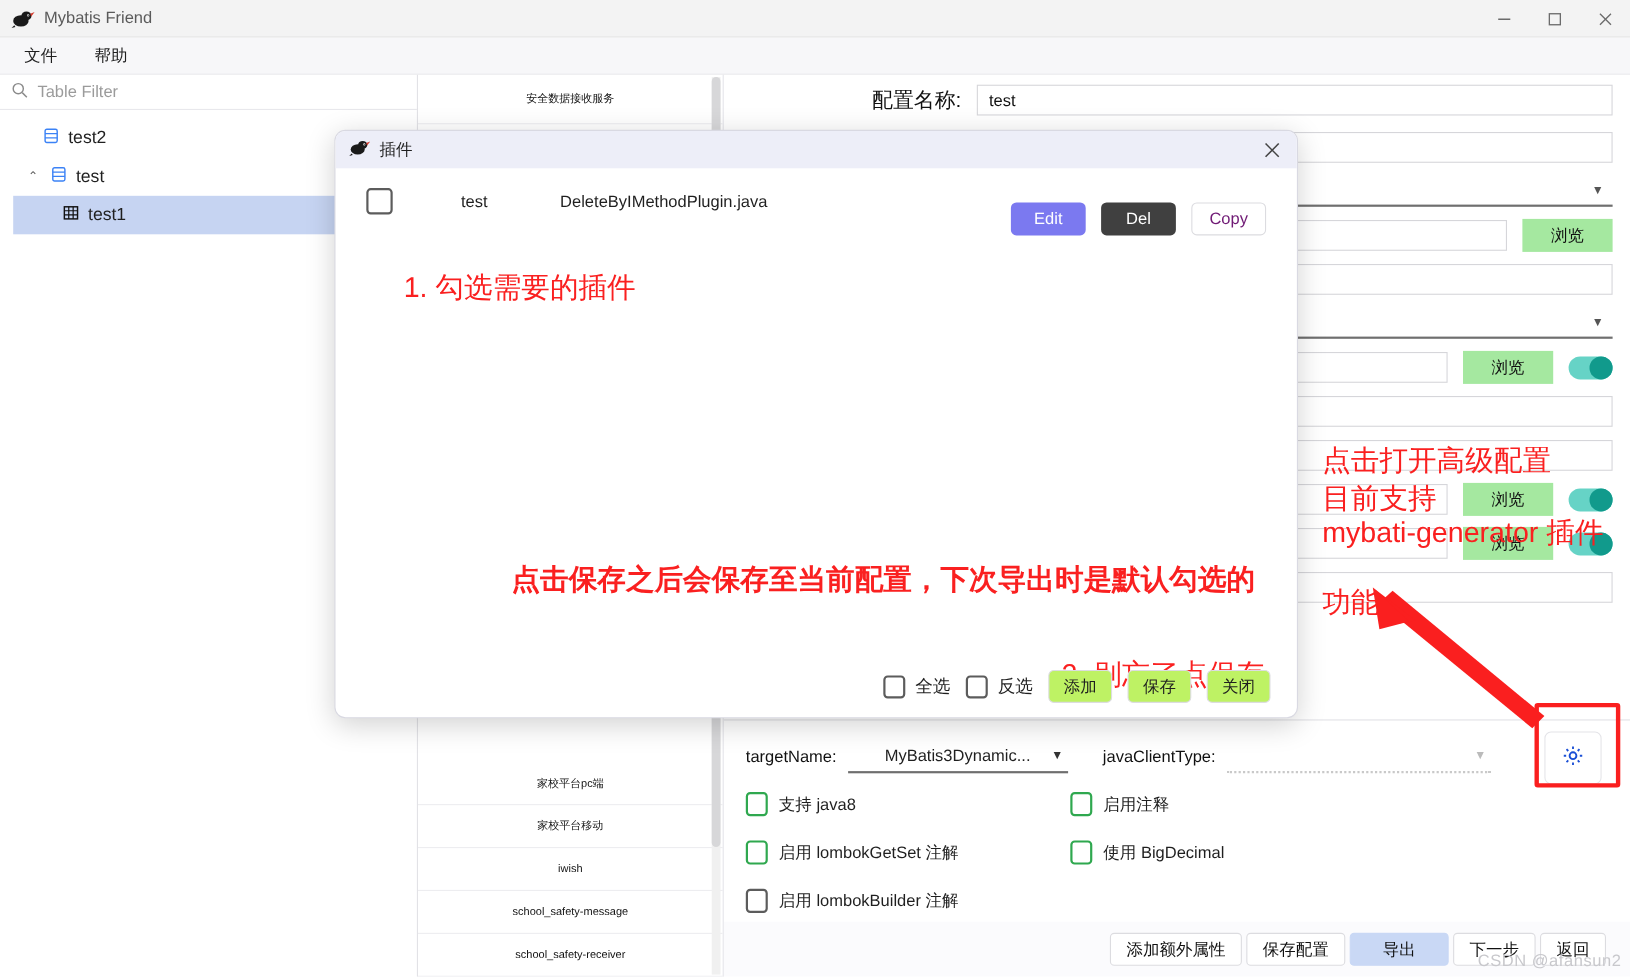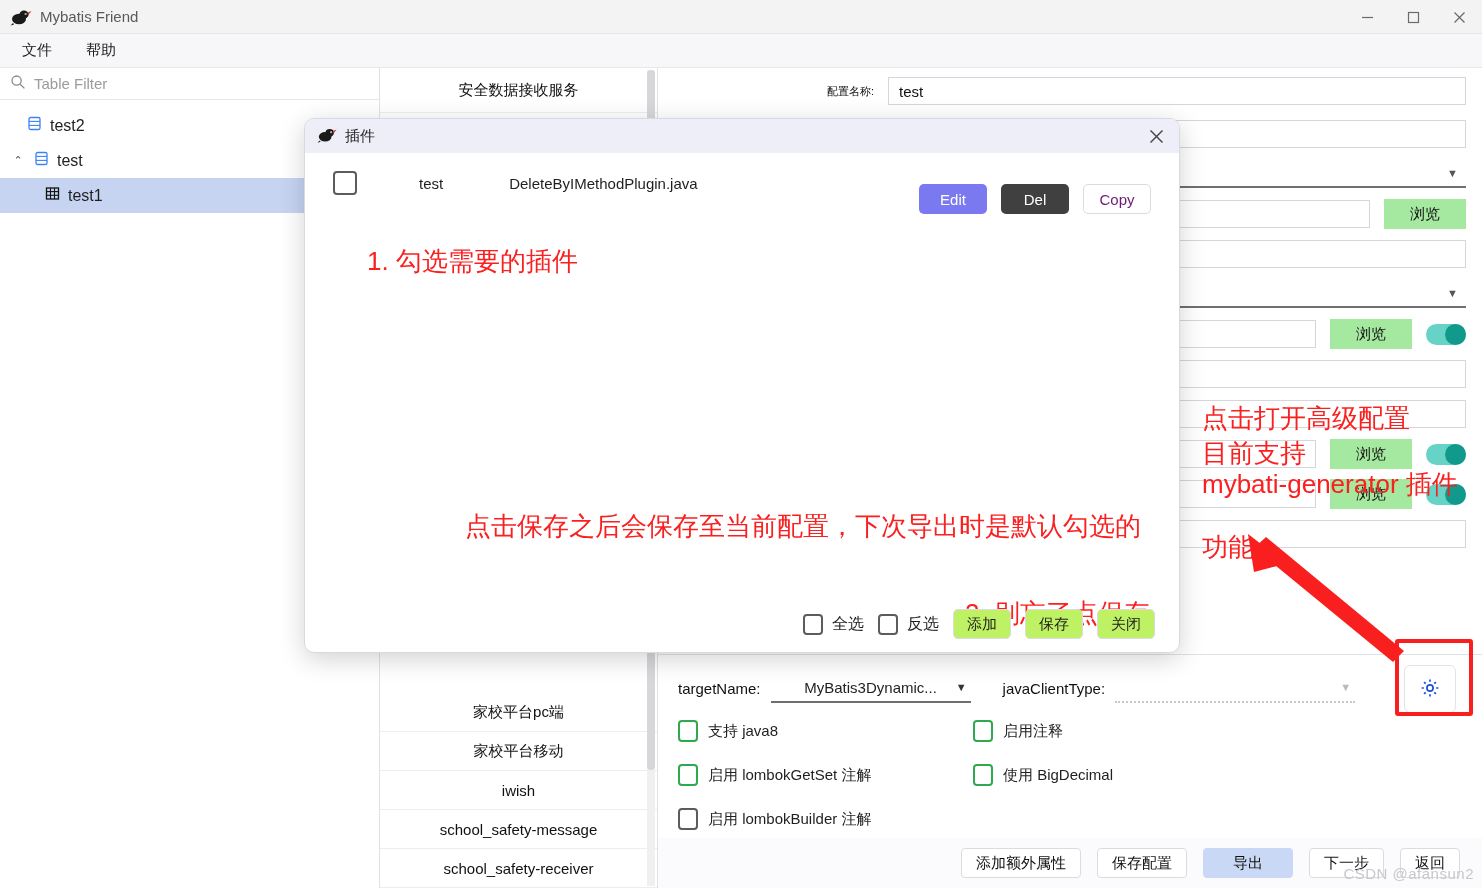--- a/index.html
+++ b/index.html
@@ -28,43 +28,43 @@
 
   
   #body{ position:absolute; top:68px; left:0; right:0; bottom:0; display:flex; }
 
   
   #leftpane{ width:380px; border-right:1px solid #e2e2e6; background:#fff;
              display:flex; flex-direction:column;}
   #filterrow{ height:32px; display:flex; align-items:center; gap:8px;
               border-bottom:1px solid #e8e8ec; padding:0 10px;}
   #filterrow .ph{ color:#9b9b9b; font-size:15px;}
-  #tree{ padding-top:8px; }
+  #tree{ padding-top:8px;padding-left:12px; }
   .treerow{ height:35px; display:flex; align-items:center; gap:7px; padding-left:10px;
             font-size:16px; cursor:default;}
   .treerow.sel{ background:#c6d4f2; }
   .twisty{ width:16px; text-align:center; color:#555; font-size:11px;}
   .ind1{ padding-left:26px;}
   .ind2{ padding-left:44px;}
 
   
   #midcol{ width:278px; border-right:1px solid #e2e2e6; position:relative;
            display:flex; flex-direction:column; background:#fff;}
   .mid-item{ height:39px; display:flex;align-items:center;justify-content:center;
-             font-size:15px; border-bottom:1px solid #ededf0; color:#111; cursor:default;}
+             font-size:10px; border-bottom:1px solid #ededf0; color:#111; cursor:default;}
   .mid-item.first{border-top:none;}
   #midscroll{ position:absolute; right:2px; top:2px; width:8px; bottom:2px;
               background:#f0f0f0;}
   #midthumb{ position:absolute; right:2px; top:2px; width:8px; height:700px;
              background:#d7d7d9; border-radius:4px;}
 
   
   #rightpane{ flex:1; position:relative; background:#fff; overflow:hidden;}
   .field-row{ display:flex; align-items:center; padding:0 16px; gap:14px; height:40px;}
-  .flabel{ width:200px; text-align:right; font-size:11px; color:#111;}
+  .flabel{ width:200px; text-align:right; font-size:19px; color:#111;}
   .finput{ flex:1; height:28px; border:1px solid #d6d6da; background:#fff;
            display:flex; align-items:center; padding:0 10px; font-size:15px;color:#111;}
   .fcombo{ flex:1; height:28px; border-bottom:2px solid #6f6f6f; position:relative;
            display:flex;align-items:center; padding:0 10px; font-size:15px;}
   .fcombo .caret{ position:absolute; right:8px; color:#555; font-size:11px;}
   .browse{ width:82px; height:30px; background:#a5e8a0; display:flex;
            align-items:center; justify-content:center; font-size:15px; color:#111;}
   .toggle{ width:40px;height:21px;border-radius:11px;background:#66d3c6;position:relative;}
   .toggle::after{ content:""; position:absolute; right:0; top:0; width:21px;height:21px;
                   border-radius:50%; background:#119a8c;}
@@ -81,21 +81,21 @@
   .bcombo.dotted .caret{color:#bbb;}
   .chkrow{ display:flex; padding:0 20px; height:44px; align-items:center;}
   .chkcell{ display:flex; align-items:center; gap:10px; font-size:15px;}
   .chkcell.c1{ width:295px;}
   .cbox{ width:20px;height:22px;border:2px solid #2fa84f; border-radius:4px; background:#fff;}
   .cbox.gray{ border-color:#5c5c5c;}
 
   
   #actionbar{ position:absolute; left:0; right:0; bottom:0; height:50px;
               background:#fbfbfd; display:flex; align-items:center;
-              justify-content:flex-end; gap:16px; padding-right:22px;}
+              justify-content:flex-end; gap:4px; padding-right:22px;}
   .abtn{ height:30px; padding:0 14px; border:1px solid #dcdce0; border-radius:4px;
          background:#fff; display:flex;align-items:center;justify-content:center;
          font-size:15px; color:#111;}
   .abtn.primary{ background:#c9d8f5; border-color:#c9d8f5; width:90px;}
 
   
   .anno{ position:absolute; color:#fa2020; font-size:26px; white-space:nowrap;
          pointer-events:none; line-height:1.25;}
   #redbox{ position:absolute; left:1395px; top:639px; width:78px; height:77px;
            border:4px solid #fa1f1f; border-radius:3px;}
@@ -424,21 +424,21 @@
       <span class="pcb"></span>
       <span class="pname">test</span>
       <span class="pfile">DeleteByIMethodPlugin.java</span>
       <span class="spacer"></span>
       <div class="pbtn edit">Edit</div>
       <div class="pbtn del">Del</div>
       <div class="pbtn copy">Copy</div>
     </div>
 
     <div class="anno" style="left:62px; top:92px;">1. 勾选需要的插件</div>
-    <div class="anno" style="left:160px; top:357px;">点击保存之后会保存至当前配置，下次导出时是默认勾选的</div>
+    <div class="anno" style="left:160px; top:357px;font-weight:bold;">点击保存之后会保存至当前配置，下次导出时是默认勾选的</div>
     <div class="anno" style="left:660px; top:444px;">2. 别忘了点保存</div>
 
     <div id="dlgfooter">
       <div class="fchk">
         <span class="fcb"></span>
         <span>全选</span>
       </div>
       <div class="fchk">
         <span class="fcb"></span>
         <span>反选</span>

